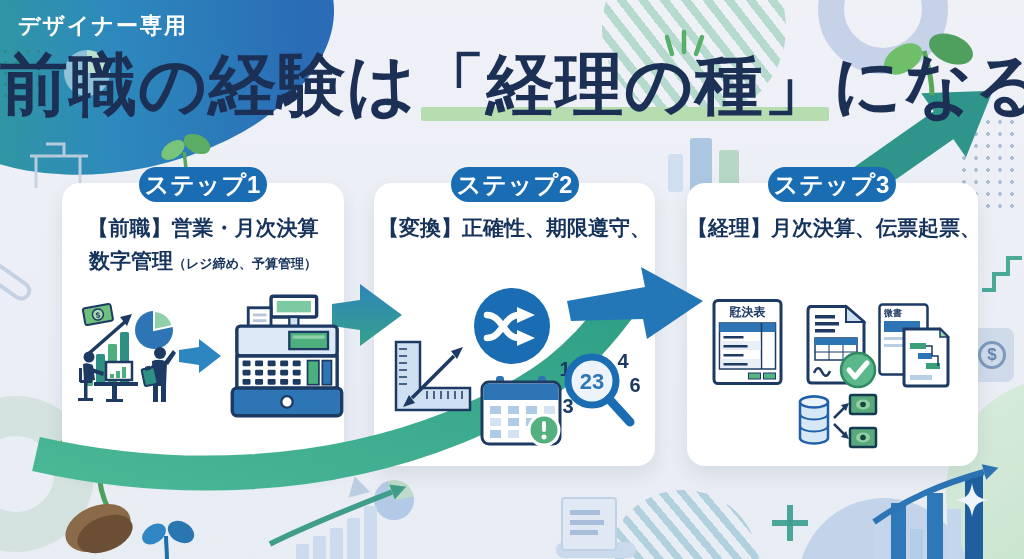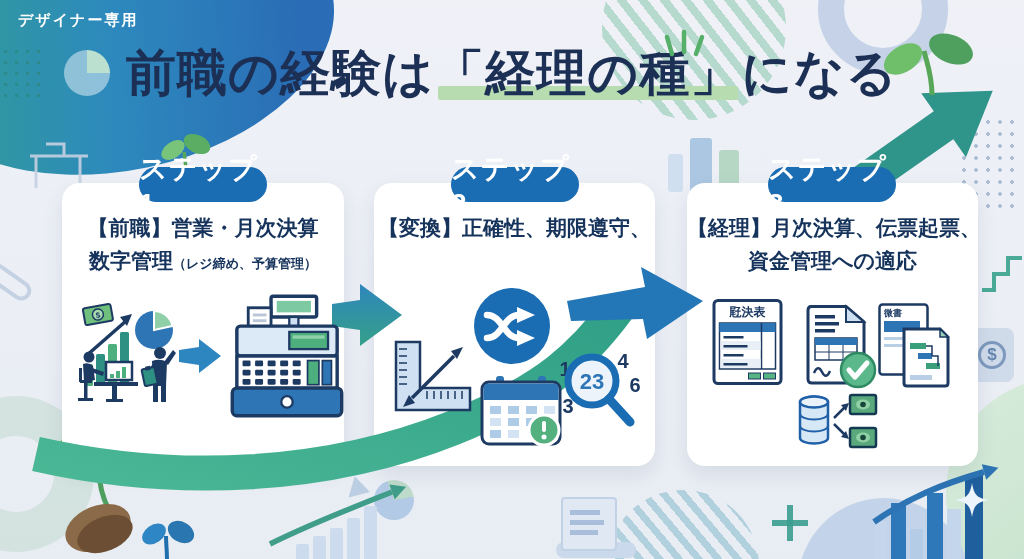--- a/index.html
+++ b/index.html
@@ -9,21 +9,21 @@
   html,body{margin:0;padding:0;}
   body{font-family:"Liberation Sans","DejaVu Sans",sans-serif;background:#dfe3ea;}
   #stage{position:relative;width:1024px;height:559px;overflow:hidden;
     background:linear-gradient(180deg,#eff1f7 0%,#ebeef5 60%,#e8ecf3 100%);}
   #stage *{box-sizing:border-box;}
 
   
   .z0{z-index:0;}
   .corner-blob{position:absolute;left:-95px;top:-92px;width:432px;height:262px;border-radius:50%;
     transform:rotate(-12deg);background:linear-gradient(100deg,#33a28c 0%,#2d89bd 48%,#2a6db6 88%);z-index:1;}
-  .designer-label{position:absolute;left:18px;top:11px;color:#fff;font-size:15px;font-weight:bold;
+  .designer-label{position:absolute;left:18px;top:11px;color:#fff;font-size:22px;font-weight:bold;
     letter-spacing:2px;z-index:2;}
   .blob-pie{position:absolute;left:64px;top:50px;width:46px;height:46px;border-radius:50%;z-index:2;
     background:conic-gradient(rgba(196,229,209,.95) 0 25%,rgba(238,246,251,.5) 25% 100%);}
   .dots{position:absolute;z-index:1;}
   .dots-left{left:0;top:46px;width:48px;height:58px;
     background-image:radial-gradient(circle,rgba(44,135,128,.75) 1.6px,transparent 1.9px);background-size:11px 11px;}
   .dots-right{left:958px;top:116px;width:64px;height:92px;
     background-image:radial-gradient(circle,rgba(130,155,190,.6) 1.7px,transparent 2px);background-size:12px 12px;}
   .striped{position:absolute;border-radius:50%;z-index:1;}
   .striped-a{left:196px;top:-30px;width:86px;height:86px;
@@ -57,31 +57,31 @@
   .dollar-tag b{width:28px;height:28px;border-radius:50%;border:3px solid rgba(90,125,170,.7);
     color:rgba(90,125,170,.9);font-size:17px;display:flex;align-items:center;justify-content:center;}
   .plus-sign{position:absolute;left:772px;top:505px;width:36px;height:36px;z-index:1;}
   .plus-sign i{position:absolute;background:#3a9d8f;opacity:.9;display:block;}
   .plus-sign i.h{left:0;top:15px;width:36px;height:6px;}
   .plus-sign i.v{left:15px;top:0;width:6px;height:36px;}
   .decor-svg{position:absolute;z-index:1;}
 
   
   .main-title{position:absolute;left:0;top:40px;width:100%;text-align:center;z-index:2;
-    font-size:50px;font-weight:bold;color:var(--navy);letter-spacing:1px;white-space:nowrap;}
+    font-size:68px;font-weight:bold;color:var(--navy);letter-spacing:1px;white-space:nowrap;}
   .hl{position:relative;z-index:0;}
   .hl::after{content:"";position:absolute;left:4px;right:4px;bottom:1px;height:14px;
     background:var(--underline-green);z-index:-1;border-radius:2px;}
 
   
   .card{position:absolute;top:183px;height:283px;background:#fff;border-radius:18px;z-index:2;
     box-shadow:0 8px 20px rgba(40,60,100,.10);}
   #card1{left:62px;width:282px;} #card2{left:374px;width:281px;} #card3{left:687px;width:291px;}
   .step-badge{position:absolute;top:167px;width:128px;height:35px;border-radius:18px;z-index:4;
-    background:var(--accent-blue);color:#fff;font-weight:bold;font-size:28px;letter-spacing:1px;
+    background:var(--accent-blue);color:#fff;font-weight:bold;font-size:24px;letter-spacing:1px;
     display:flex;align-items:center;justify-content:center;}
   #badge1{left:139px;} #badge2{left:451px;} #badge3{left:768px;}
   .card-text{position:absolute;top:29px;left:0;width:100%;text-align:center;z-index:3;
     color:var(--card-navy);font-weight:bold;font-size:21px;line-height:1.55;white-space:nowrap;}
   .card-text .small{font-size:13px;}
 
   
   .flow{position:absolute;z-index:3;} .icon{position:absolute;z-index:4;}
   svg{overflow:visible;display:block;}
   .svgtxt{font-family:"Liberation Sans","DejaVu Sans",sans-serif;font-weight:bold;}
@@ -214,21 +214,20 @@
     </div>
   </div>
   <div class="card" id="card2">
     <div class="card-text">
       <div>【変換】正確性、期限遵守、</div>
     </div>
   </div>
   <div class="card" id="card3">
     <div class="card-text">
       <div>【経理】月次決算、伝票起票、</div>
-      <div>資金管理への適応</div>
     </div>
   </div>
 
   <svg class="flow" style="left:28px;top:228px" width="740" height="255" viewBox="0 0 740 255">
     <defs>
         <linearGradient id="gribbon" x1="0" y1="1" x2="1" y2="0">
       <stop offset="0" stop-color="#4ab795"></stop>
           <stop offset="1" stop-color="#2f9f86"></stop>
     </linearGradient>
       </defs>

